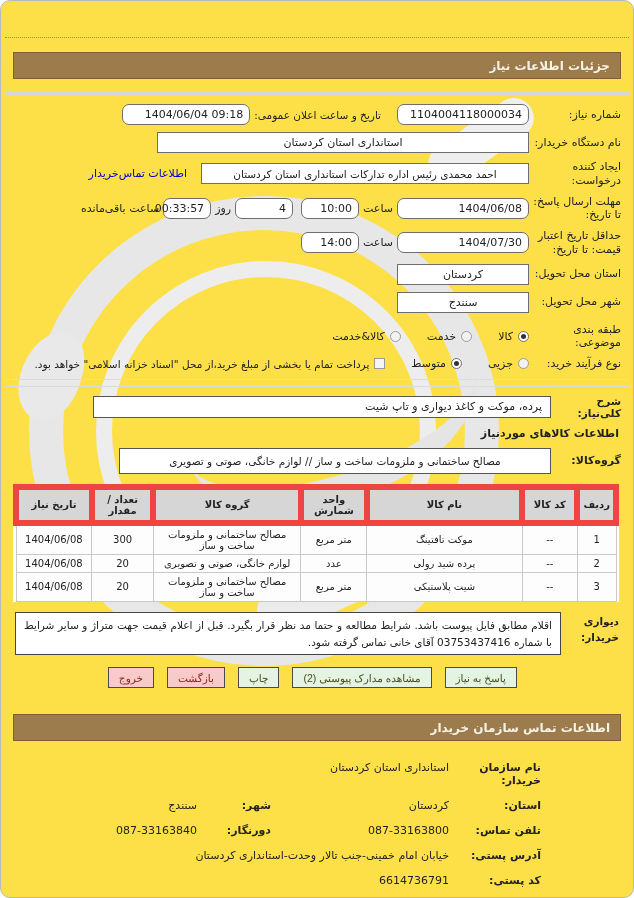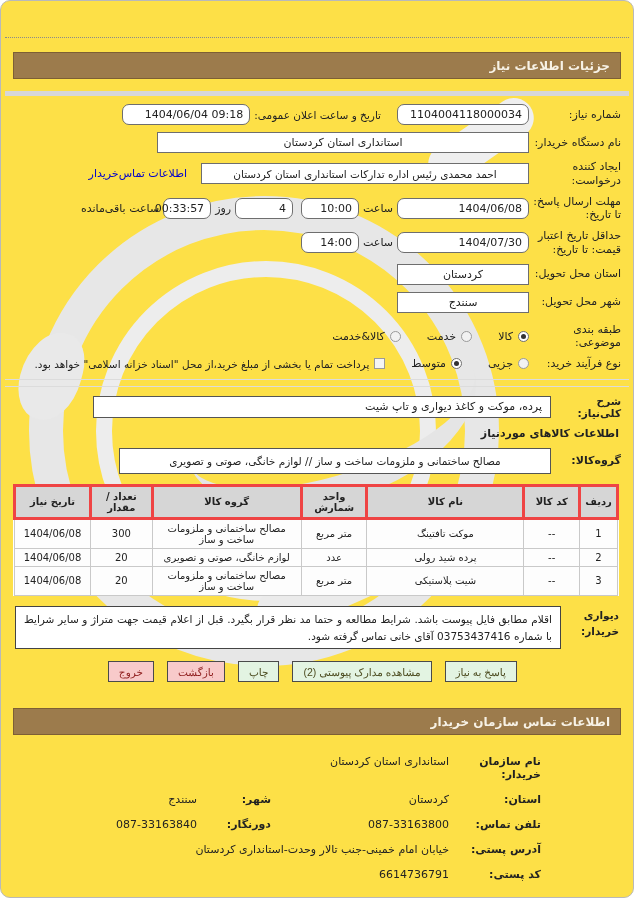--- a/index.html
+++ b/index.html
@@ -102,21 +102,21 @@
     border:1px solid #555; background:#fff; height: 26px; width: 432px;
     display:flex; align-items:center; justify-content:center; padding: 0 8px;
     font-size: 10.5px;
   }
 
   table.items {
     border-collapse: collapse; width: 606px; margin: 2px 2px 10px 2px;
     font-size: 10px; background:#fff;
   }
   table.items th {
-    background:#d6d6d6; border:3px solid #ef4444; font-weight:bold;
+    background:#d6d6d6; border:6px solid #ef4444; font-weight:bold;
     padding: 4px 3px; text-align:center;
   }
   table.items td {
     border:1px solid #c9c9c9; padding: 3px 4px; text-align:center; background:#fdfdfd;
   }
   table.items td.ltr { direction:ltr; }
 
   .notes-row { display:flex; align-items:flex-start; margin: 2px 2px 12px 2px; }
   .notes-label { width: 58px; font-weight:bold; flex:none; font-size:10.5px; line-height:1.5; padding-top:2px;}
   .notes-box {

